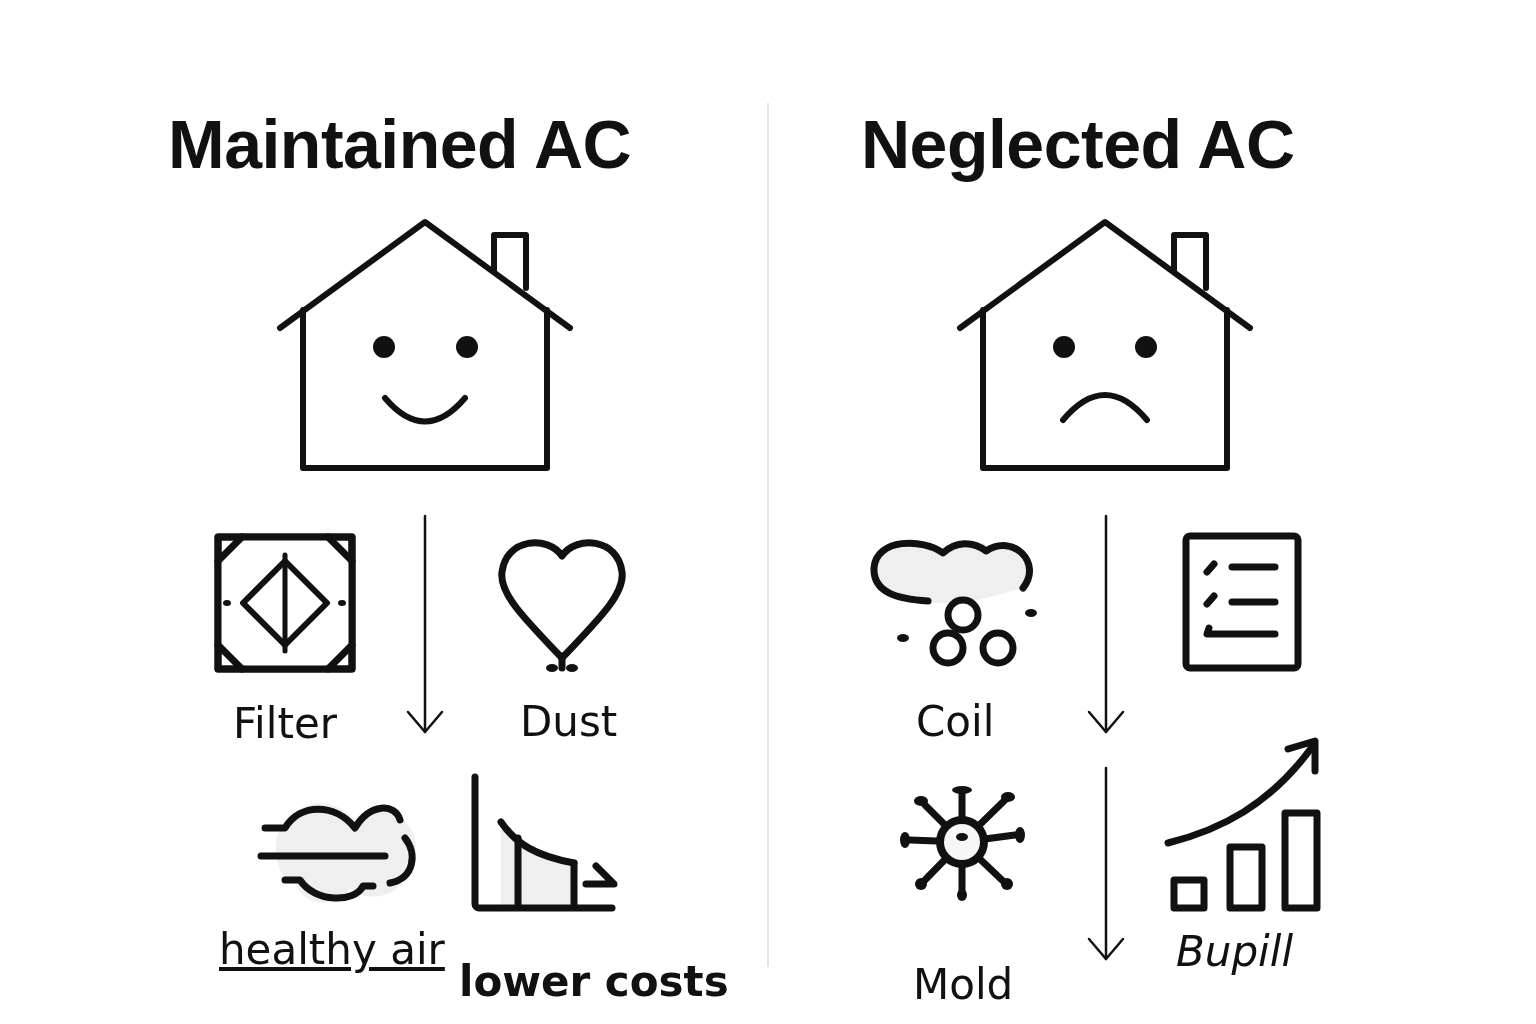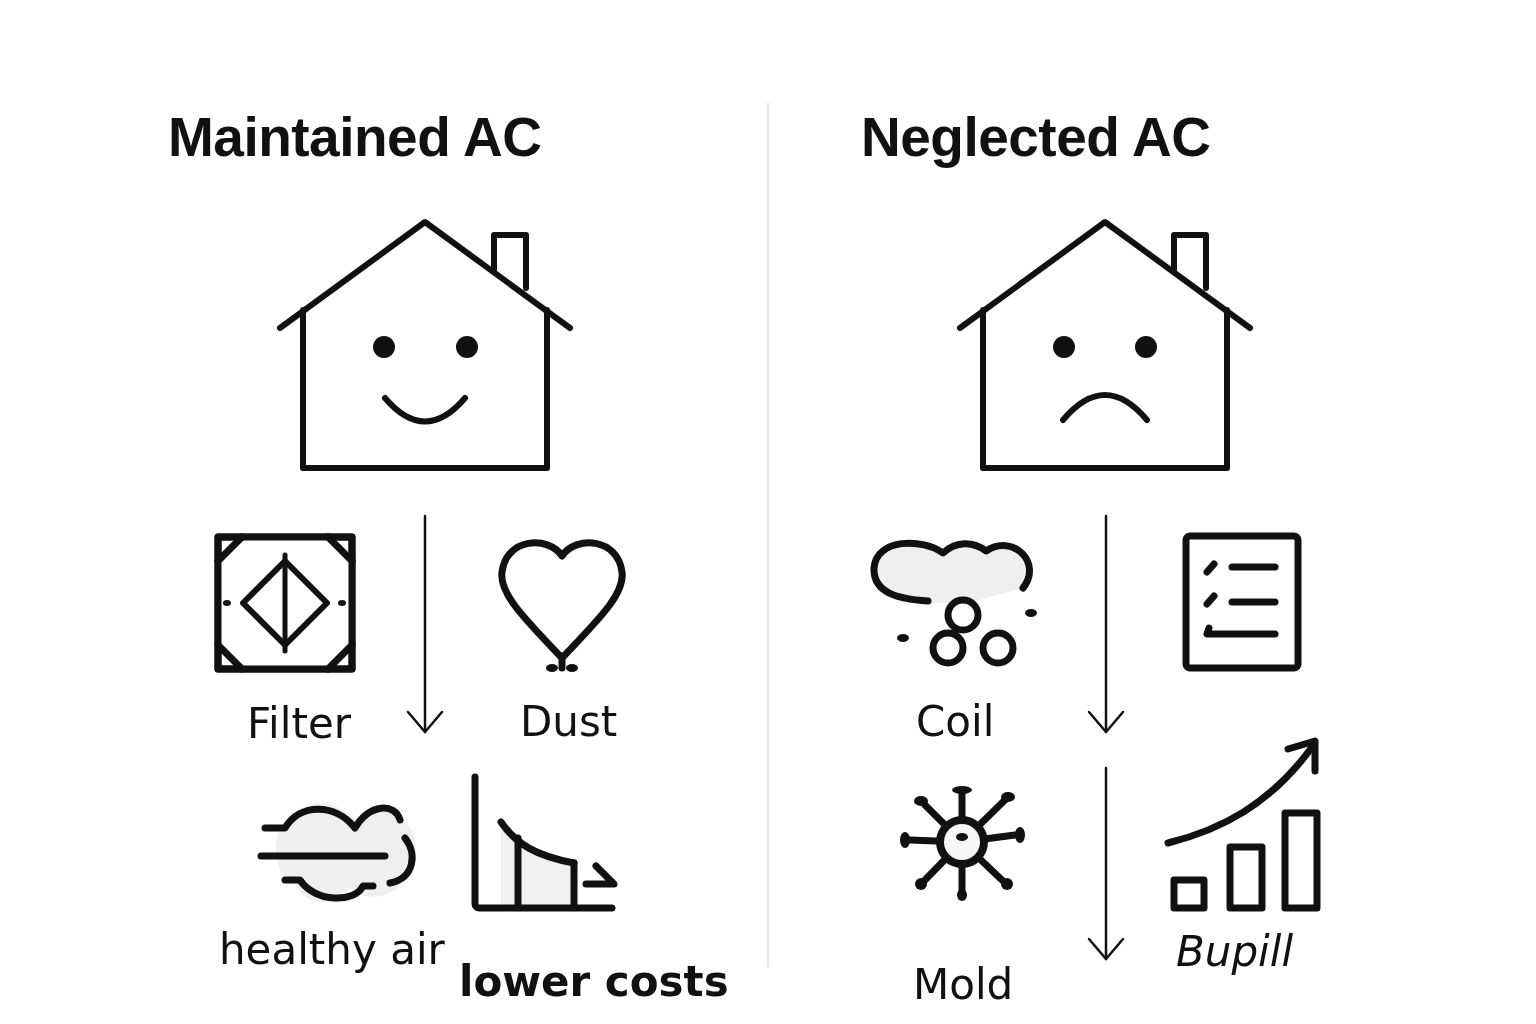--- a/index.html
+++ b/index.html
@@ -1,18 +1,18 @@
 <!DOCTYPE html>
 <html><head>
   <meta charset="utf-8">
   <style>
     html, body { margin: 0; padding: 0; background: #ffffff; }
     body { width: 1536px; height: 1024px; position: relative; overflow: hidden;
            font-family: "Liberation Sans", "DejaVu Sans", sans-serif; color: #111111; }
-    .title { position: absolute; font-weight: 700; font-size: 55px; letter-spacing: -0.5px;
+    .title { position: absolute; font-weight: 700; font-size: 68px; letter-spacing: -0.5px;
              line-height: 1; white-space: nowrap; color: #111111; }
     .label { position: absolute; font-size: 42px; line-height: 1; white-space: nowrap;
              color: #111111; font-family: "DejaVu Sans", "Liberation Sans", sans-serif; }
     .divider { position: absolute; left: 767px; top: 103px; width: 2px; height: 864px; background: #e4e4e4; }
     svg { position: absolute; overflow: visible; }
     .stroke { fill: none; stroke: #111111; stroke-linecap: round; stroke-linejoin: round; }
   </style>
 </head>
 <body>
 
@@ -33,21 +33,21 @@
   <svg style="left:214px; top:533px;" width="142" height="140" viewBox="0 0 142 140">
     <rect x="4" y="4" width="134" height="132" fill="#ececec" class="stroke" stroke-width="7"></rect>
     <polygon points="28,4 114,4 138,28 138,112 114,136 28,136 4,112 4,28" fill="#ffffff"></polygon>
     <path class="stroke" stroke-width="7" d="M28 4 L4 28 M114 4 L138 28 M4 112 L28 136 M138 112 L114 136"></path>
     <rect x="4" y="4" width="134" height="132" fill="none" class="stroke" stroke-width="7"></rect>
     <polygon points="71,28 113,70 71,112 29,70" fill="#f2f2f2" class="stroke" stroke-width="6"></polygon>
     <line x1="71" y1="22" x2="71" y2="118" class="stroke" stroke-width="5"></line>
     <ellipse cx="13" cy="70" rx="4" ry="3" fill="#111"></ellipse>
     <ellipse cx="128" cy="70" rx="4" ry="3" fill="#111"></ellipse>
   </svg>
-  <div class="label" style="left:247px; top:703px;">Filter</div>
+  <div class="label" style="left:233px; top:703px;">Filter</div>
 
   <svg style="left:400px; top:512px;" width="50" height="226" viewBox="0 0 50 226">
     <line x1="25" y1="4" x2="25" y2="220" class="stroke" stroke-width="2.5"></line>
     <path class="stroke" stroke-width="2.5" d="M8 200 L25 220 L42 200"></path>
   </svg>
 
   <svg style="left:496px; top:530px;" width="132" height="145" viewBox="0 0 132 145">
     <path class="stroke" stroke-width="7" d="M66 26 C52 5 10 8 6 42 C3 64 30 90 66 128 C102 90 129 64 126 42 C122 8 80 5 66 26 Z"></path>
     <line x1="66" y1="126" x2="66" y2="138" class="stroke" stroke-width="7"></line>
     <ellipse cx="56" cy="138" rx="6" ry="4" fill="#111"></ellipse>
@@ -55,21 +55,21 @@
   </svg>
   <div class="label" style="left:520px; top:701px;">Dust</div>
 
   <svg style="left:255px; top:798px;" width="170" height="110" viewBox="0 0 170 110">
     <path d="M35 20 C50 0 80 0 100 22 C115 2 145 2 150 25 C165 35 165 70 150 80 C140 100 110 105 95 90 C80 110 50 110 40 85 C20 85 12 30 35 20 Z" fill="#efefef"></path>
     <path class="stroke" stroke-width="7" d="M10 30 L30 30 C45 5 80 5 100 30 C115 5 140 5 145 22"></path>
     <path class="stroke" stroke-width="7" d="M150 40 C162 55 160 80 135 85"></path>
     <path class="stroke" stroke-width="7" d="M30 82 L45 82 C60 105 100 105 108 88 L118 88"></path>
     <line x1="6" y1="58" x2="130" y2="58" class="stroke" stroke-width="7"></line>
   </svg>
-  <div class="label" style="left:219px; top:929px;">healthy air</div>
+  <div class="label" style="left:219px; top:929px;text-decoration:underline;">healthy air</div>
 
   <svg style="left:466px; top:772px;" width="160" height="140" viewBox="0 0 160 140">
     <path d="M35 52 C50 75 70 85 108 92 L108 134 L35 134 Z" fill="#f0f0f0"></path>
     <path class="stroke" stroke-width="7" d="M9 5 L9 132 C9 134 11 136 13 136 L146 136"></path>
     <path class="stroke" stroke-width="7" d="M35 50 C50 72 70 84 108 91"></path>
     <line x1="52" y1="66" x2="52" y2="134" class="stroke" stroke-width="7"></line>
     <line x1="108" y1="91" x2="108" y2="134" class="stroke" stroke-width="7"></line>
     <path class="stroke" stroke-width="7" d="M120 112 L148 112 L130 94"></path>
   </svg>
   <div class="label" style="left:459px; top:961px;font-weight:bold;">lower costs</div>

